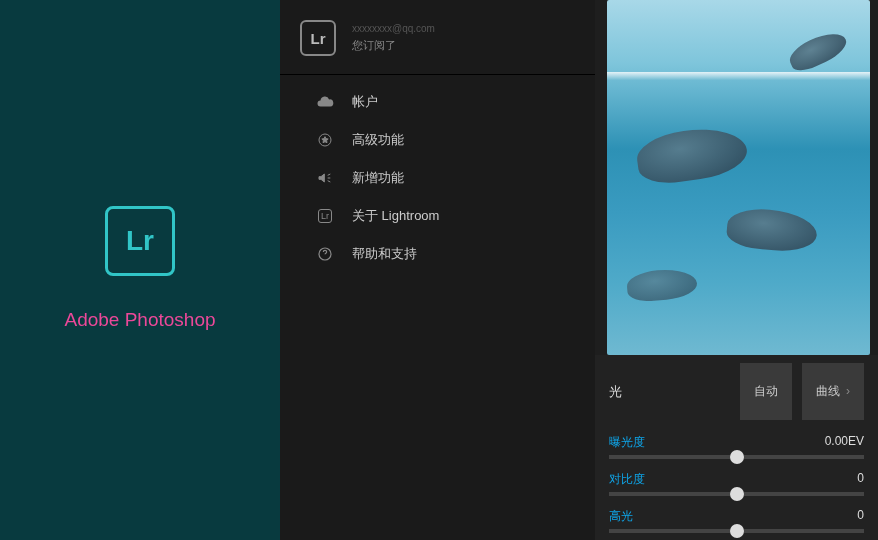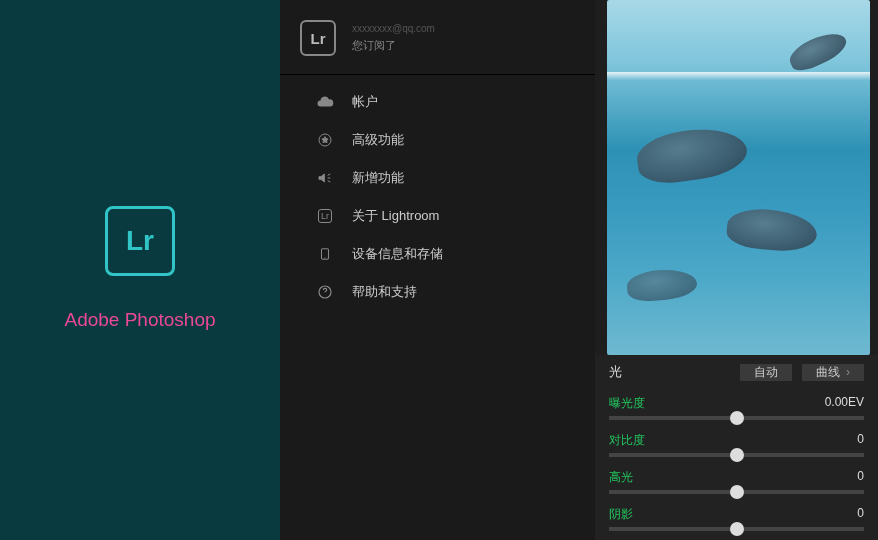--- a/index.html
+++ b/index.html
@@ -32,26 +32,26 @@
 .dolphin { position: absolute; background: radial-gradient(ellipse at 40% 35%, #5a7a8a 0%, #3d5868 60%, #2a4050 100%); border-radius: 50% 60% 50% 40%; opacity: 0.9; }
 .d1 { width: 60px; height: 26px; top: 38px; right: 22px; transform: rotate(-25deg); }
 .d2 { width: 110px; height: 50px; top: 130px; left: 30px; transform: rotate(-8deg); }
 .d3 { width: 90px; height: 40px; top: 210px; left: 120px; transform: rotate(5deg); }
 .d4 { width: 70px; height: 30px; top: 270px; left: 20px; transform: rotate(-5deg); opacity: 0.7; }
 .waterline { position: absolute; top: 72px; left: 0; right: 0; height: 8px; background: linear-gradient(180deg, rgba(255,255,255,0.8), rgba(120,190,210,0.3)); }
 
 .adjust-section { flex: 1; background: #222; padding: 0; overflow: hidden; }
 .section-head { display: flex; align-items: center; padding: 8px 14px; gap: 10px; }
 .section-title { font-size: 13px; color: #ddd; flex: 1; }
-.btn { background: #3a3a3a; color: #ccc; font-size: 12px; padding: 0 14px; border: none; cursor: pointer; }
+.btn { background: #3a3a3a; color: #ccc; font-size: 12px; padding: 20px 14px; border: none; cursor: pointer; }
 .chev { color: #888; font-size: 12px; margin-left: 6px; }
 
 .slider-row { padding: 6px 14px 2px 14px; }
 .slider-labels { display: flex; justify-content: space-between; font-size: 12px; margin-bottom: 4px; }
-.slider-name { color: #22c55e; }
+.slider-name { color: #0ea5e9; }
 .slider-val { color: #ddd; }
 .slider-track { position: relative; height: 4px; background: #444; margin: 4px 0; }
 .slider-thumb { position: absolute; top: 50%; width: 14px; height: 14px; background: #ddd; border-radius: 50%; transform: translate(-50%, -50%); left: 50%; }
 </style>
 </head>
 <body>
 
 <div class="brand-panel">
   <div class="brand-logo">
     <span class="brand-logo-text">Lr</span>
@@ -103,29 +103,20 @@
       <span class="menu-label">新增功能</span>
     </div>
 
     <div class="menu-item">
       <span class="menu-icon">
           <span style="border:1px solid #888;border-radius:3px;font-size:9px;padding:1px 2px;color:#888">Lr</span>
         </span>
       <span class="menu-label">关于 Lightroom</span>
     </div>
 
-    <div class="menu-item">
-      <span class="menu-icon">
-          <svg width="14" height="18" viewBox="0 0 24 24" fill="none" stroke="#888" stroke-width="1.8">
-            <rect x="6" y="3" width="12" height="18" rx="2"></rect>
-            <line x1="11" y1="19" x2="13" y2="19"></line>
-          </svg>
-        </span>
-      <span class="menu-label">设备信息和存储</span>
-    </div>
 
     <div class="menu-item">
       <span class="menu-icon">
           <svg width="16" height="16" viewBox="0 0 24 24" fill="none" stroke="#888" stroke-width="1.8">
             <circle cx="12" cy="12" r="9"></circle>
             <path d="M9.5 9a2.5 2.5 0 015 0c0 1.5-2.5 2-2.5 3.5M12 17h.01"></path>
           </svg>
         </span>
       <span class="menu-label">帮助和支持</span>
     </div>

